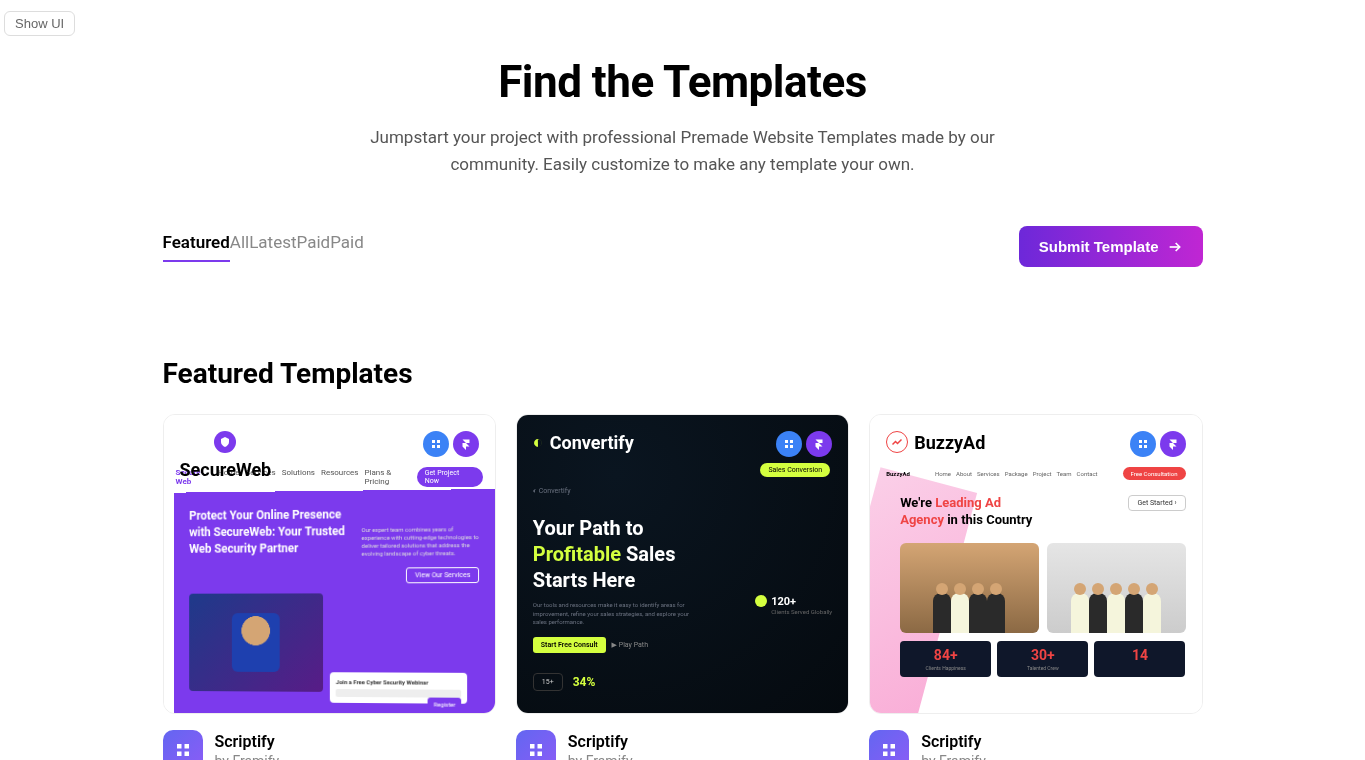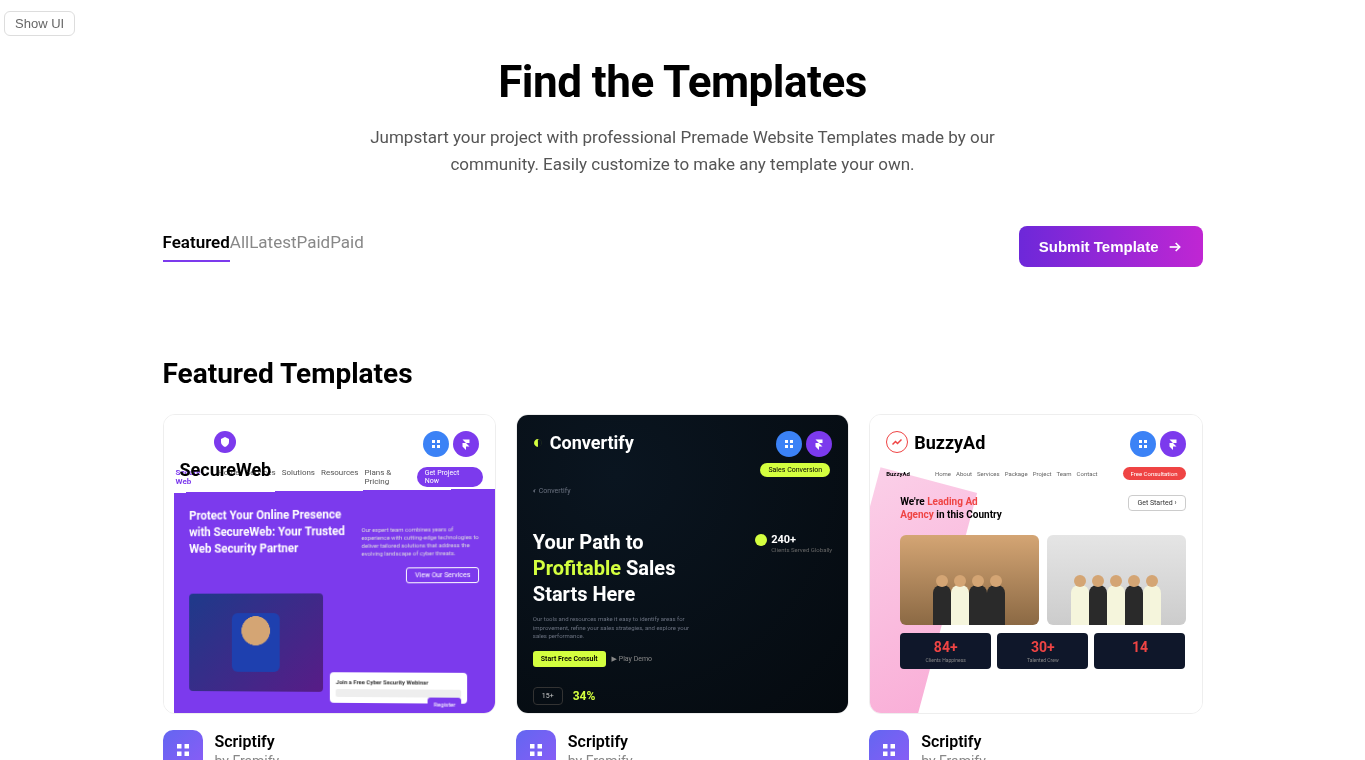--- a/index.html
+++ b/index.html
@@ -43,21 +43,21 @@
     .thumb1-person { width: 50px; height: 60px; background: radial-gradient(circle at 50% 30%, #d4a574 30%, transparent 31%), linear-gradient(#1e40af, #1e40af); border-radius: 6px; }
     .thumb1-cards { position: absolute; right: 12px; top: 80px; width: 140px; }
     .thumb1-card { background: #fff; border-radius: 4px; padding: 6px; font-size: 6px; color: #333; margin-bottom: 6px; }
     .thumb1-card-purple { background: #7c3aed; color: #fff; padding: 3px 6px; border-radius: 3px; font-size: 6px; display: inline-block; float: right; }
     .thumb1-small-text { font-size: 6px; margin-top: 4px; max-width: 40%; color: #ddd; line-height: 1.3; }
     
     .thumb2-bg { background: radial-gradient(circle at 30% 20%, #0a1520, #050a0f); height: 100%; padding: 16px; position: relative; }
     .thumb2-brand { display: flex; align-items: center; gap: 6px; font-size: 18px; font-weight: 700; color: #fff; }
     .thumb2-pill { position: absolute; top: 48px; right: 18px; background: #d4ff3f; color: #000; padding: 3px 8px; border-radius: 10px; font-size: 7px; }
     .thumb2-subnav { font-size: 7px; color: #6b7280; margin-top: 34px; }
-    .thumb2-hero { margin-top: 34px; display: flex; justify-content: space-between; align-items: flex-start; }
+    .thumb2-hero { margin-top: 20px; display: flex; justify-content: space-between; align-items: center; }
     .thumb2-hero-left { max-width: 55%; }
     .thumb2-hero h3 { color: #fff; font-size: 20px; line-height: 1.3; font-weight: 700; }
     .thumb2-hero .highlight { color: #d4ff3f; }
     .thumb2-desc { font-size: 6px; color: #6b7280; margin-top: 8px; line-height: 1.4; }
     .thumb2-cta-row { display: flex; gap: 6px; margin-top: 10px; align-items: center; }
     .thumb2-cta-btn { background: #d4ff3f; color: #000; padding: 4px 8px; border-radius: 3px; font-size: 7px; font-weight: 600; }
     .thumb2-link { color: #888; font-size: 7px; }
     .thumb2-stats { display: flex; gap: 10px; margin-top: 20px; font-size: 7px; color: #ccc; align-items: center; }
     .thumb2-stat-box { border: 1px solid #333; padding: 4px 8px; border-radius: 4px; }
     .thumb2-stat-big { color: #d4ff3f; font-size: 12px; font-weight: 700; }
@@ -70,21 +70,21 @@
     .thumb2-150 span { color: #fff; font-size: 11px; font-weight: 700; }
     
     .thumb3-bg { background: #fff; height: 100%; position: relative; overflow: hidden; }
     .thumb3-gradient { position: absolute; left: -30px; top: 60px; width: 100px; height: 300px; background: linear-gradient(135deg, #fbcfe8, #f9a8d4); transform: rotate(15deg); }
     .thumb3-brand { position: absolute; top: 16px; left: 16px; display: flex; align-items: center; gap: 6px; font-size: 18px; font-weight: 700; color: #000; z-index: 5; }
     .thumb3-nav { position: absolute; top: 52px; left: 16px; right: 16px; display: flex; justify-content: space-between; align-items: center; font-size: 6px; z-index: 5; }
     .thumb3-nav-links { display: flex; gap: 5px; color: #666; }
     .thumb3-cta-red { background: #ef4444; color: #fff; padding: 3px 8px; border-radius: 10px; font-size: 6px; }
     .thumb3-content { position: absolute; top: 80px; left: 30px; right: 16px; z-index: 5; }
     .thumb3-head { display: flex; justify-content: space-between; align-items: flex-start; }
-    .thumb3-h { font-size: 10px; font-weight: 700; line-height: 1.3; color: #000; }
+    .thumb3-h { font-size: 13px; font-weight: 700; line-height: 1.3; color: #000; }
     .thumb3-h .red { color: #ef4444; }
     .thumb3-outline-btn { border: 1px solid #ccc; padding: 3px 8px; border-radius: 4px; font-size: 7px; color: #333; }
     .thumb3-photos { display: flex; gap: 8px; margin-top: 14px; }
     .thumb3-photo { flex: 1; height: 90px; border-radius: 6px; display: flex; align-items: flex-end; justify-content: center; overflow: hidden; }
     .thumb3-photo1 { background: linear-gradient(#d4a574, #8b6944); }
     .thumb3-photo2 { background: linear-gradient(#e5e5e5, #ccc); }
     .thumb3-people { display: flex; gap: -4px; }
     .thumb3-p { width: 18px; height: 40px; background: #2a2a2a; border-radius: 8px 8px 0 0; margin-top: 30px; }
     .thumb3-p.light { background: #f5f5dc; }
     .thumb3-p .h { width: 12px; height: 12px; border-radius: 50%; background: #d4a574; margin: -10px auto 0; }
@@ -218,33 +218,33 @@
               <span>Convertify</span>
             </div>
           <span class="thumb2-pill">Sales Conversion</span>
           <div class="thumb2-subnav">◐ <span>Convertify</span></div>
           <div class="thumb2-hero">
             <div class="thumb2-hero-left">
               <h3><span>Your Path to</span><br><span class="highlight">Profitable</span><span> Sales</span><br><span>Starts Here</span></h3>
               <div class="thumb2-desc">Our tools and resources make it easy to identify areas for improvement, refine your sales strategies, and explore your sales performance.</div>
               <div class="thumb2-cta-row">
                 <span class="thumb2-cta-btn">Start Free Consult</span>
-                <span class="thumb2-link">▶ <span>Play Demo</span></span>
+                <span class="thumb2-link">▶ <span>Play Path</span></span>
               </div>
               <div class="thumb2-stats">
                 <span class="thumb2-stat-box">15+</span>
                 <div>
                     <div class="thumb2-stat-big">34%</div>
                   </div>
               </div>
             </div>
             <div>
               <div class="thumb2-150">
                   <div class="dot"></div>
-                  <span>240+</span>
+                  <span>120+</span>
                 </div>
               <div style="font-size:6px;color:#666;margin-left:16px;">Clients Served Globally</div>
             </div>
           </div>
         </div>
       </div>
       <div class="card-meta">
         <div class="card-logo">
             <svg width="18" height="18" viewBox="0 0 24 24" fill="#fff">
               <rect x="4" y="4" width="6" height="6"></rect>

